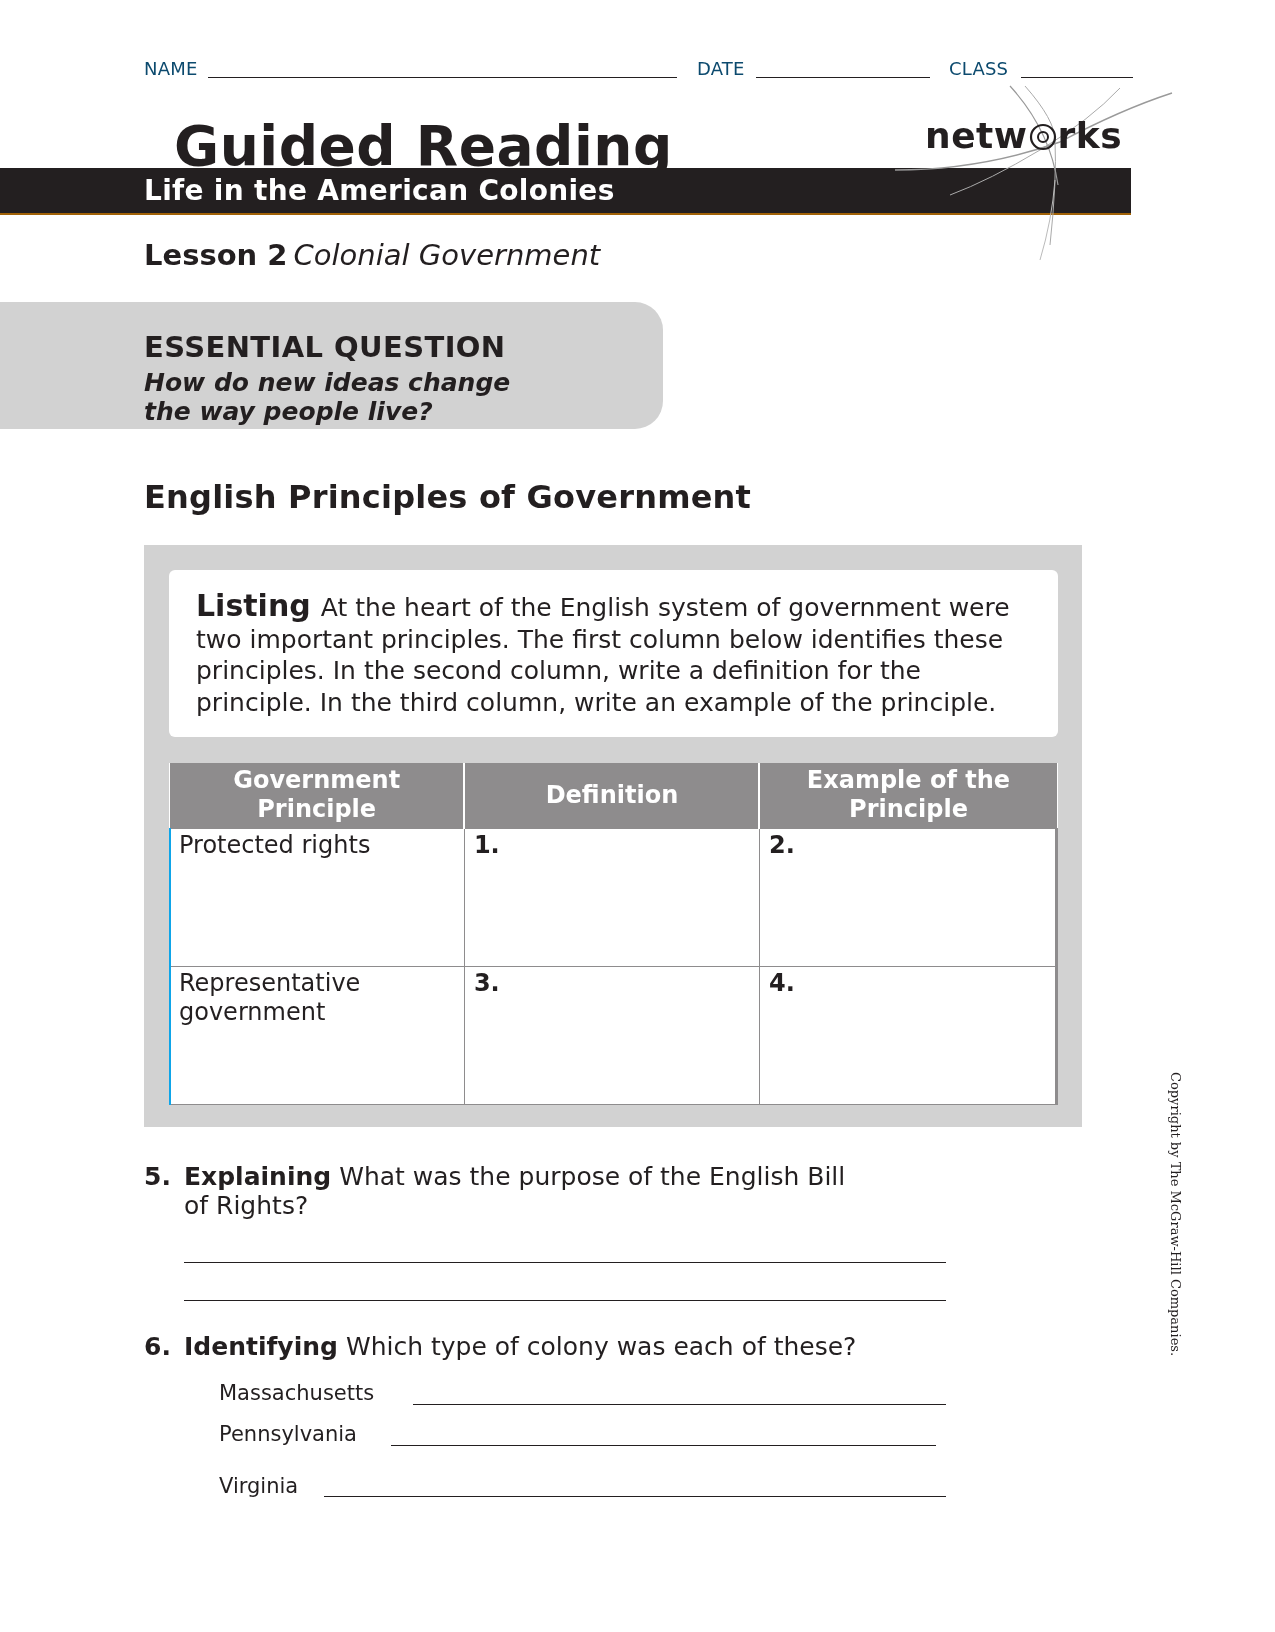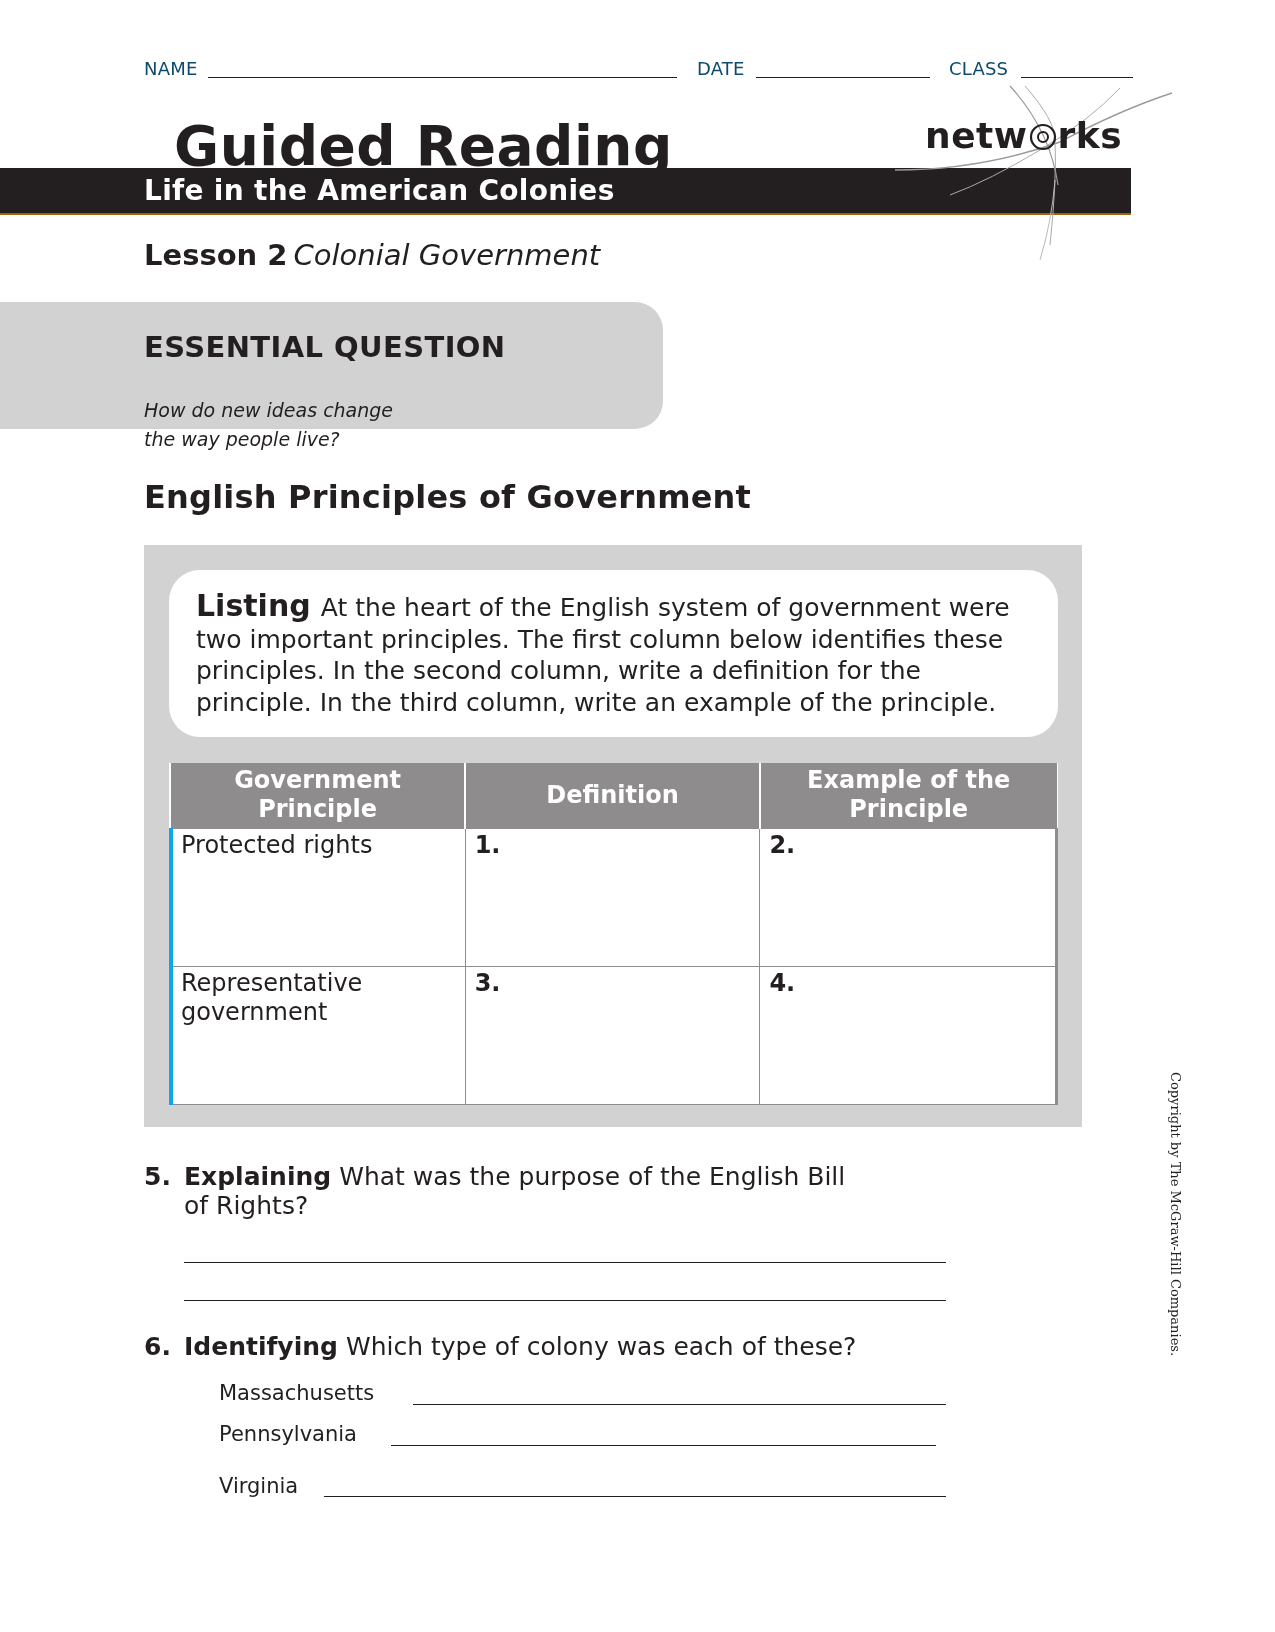--- a/index.html
+++ b/index.html
@@ -21,34 +21,34 @@
     .black-bar { position: absolute; left: 0; top: 168px; width: 1131px; height: 47px; background: #231f20; border-bottom: 2px solid #a16207; }
     .bar-text { position: absolute; left: 144px; top: 6px; font-size: 28px; font-weight: bold; color: #ffffff; letter-spacing: 0.3px; }
 
     .lesson { position: absolute; left: 144px; top: 238px; font-size: 29px; color: #231f20; }
     .lesson .num { font-weight: bold; }
     .lesson .name { font-style: italic; margin-left: 6px; }
 
     
     .eq-box { position: absolute; left: 0; top: 302px; width: 663px; height: 127px; background: #d2d2d2; border-radius: 0 28px 28px 0; }
     .eq-title { position: absolute; left: 144px; top: 28px; font-size: 29px; font-weight: bold; letter-spacing: 0.4px; }
-    .eq-text { position: absolute; left: 144px; top: 66px; font-size: 19px; font-weight: normal; font-style: italic; line-height: 29px; margin-top: 28px; }
+    .eq-text { position: absolute; left: 144px; top: 66px; font-size: 25px; font-weight: bold; font-style: italic; line-height: 29px; }
 
     .section-title { position: absolute; left: 144px; top: 478px; font-size: 32px; font-weight: bold; letter-spacing: 0.2px; }
 
     
     .activity { position: absolute; left: 144px; top: 545px; width: 938px; height: 582px; background: #d2d2d2; }
-    .instr { position: absolute; left: 25px; top: 25px; width: 889px; height: 167px; background: #ffffff; border-radius: 31px; padding: 20px 27px; font-size: 25px; line-height: 31.5px; }
+    .instr { position: absolute; left: 25px; top: 25px; width: 889px; height: 167px; background: #ffffff; border-radius: 6px; padding: 20px 27px; font-size: 25px; line-height: 31.5px; }
     .instr .lead { font-weight: bold; font-size: 30px; margin-right: 10px; }
 
     table.grid { position: absolute; left: 25px; top: 218px; width: 889px; border-collapse: collapse; background: #ffffff; }
     table.grid th { background: #8e8c8d; color: #ffffff; font-size: 24px; font-weight: bold; line-height: 29px; height: 65px; text-align: center; vertical-align: middle; border-right: 2px solid #ffffff; padding: 0 8px; }
     table.grid th:last-child { border-right: none; }
     table.grid td { height: 138px; vertical-align: top; font-size: 24px; line-height: 29px; padding: 2px 8px; border: 1px solid #8e8c8d; }
-    table.grid td:first-child { border-left: 4px solid #0ea5e9; }
+    table.grid td:first-child { border-left: 2px solid #0ea5e9; }
     table.grid td:last-child { border-right: 3px solid #8e8c8d; }
     table.grid td.num { font-weight: bold; padding-left: 9px; }
 
     
     .q { position: absolute; left: 144px; font-size: 25px; line-height: 29px; }
     .q .qn { font-weight: bold; display: inline-block; width: 40px; }
     .q .qv { font-weight: bold; margin-right: 8px; }
     .q .cont { padding-left: 40px; display: block; }
     .answer-line { position: absolute; height: 0; border-top: 1.5px solid #231f20; }
 

